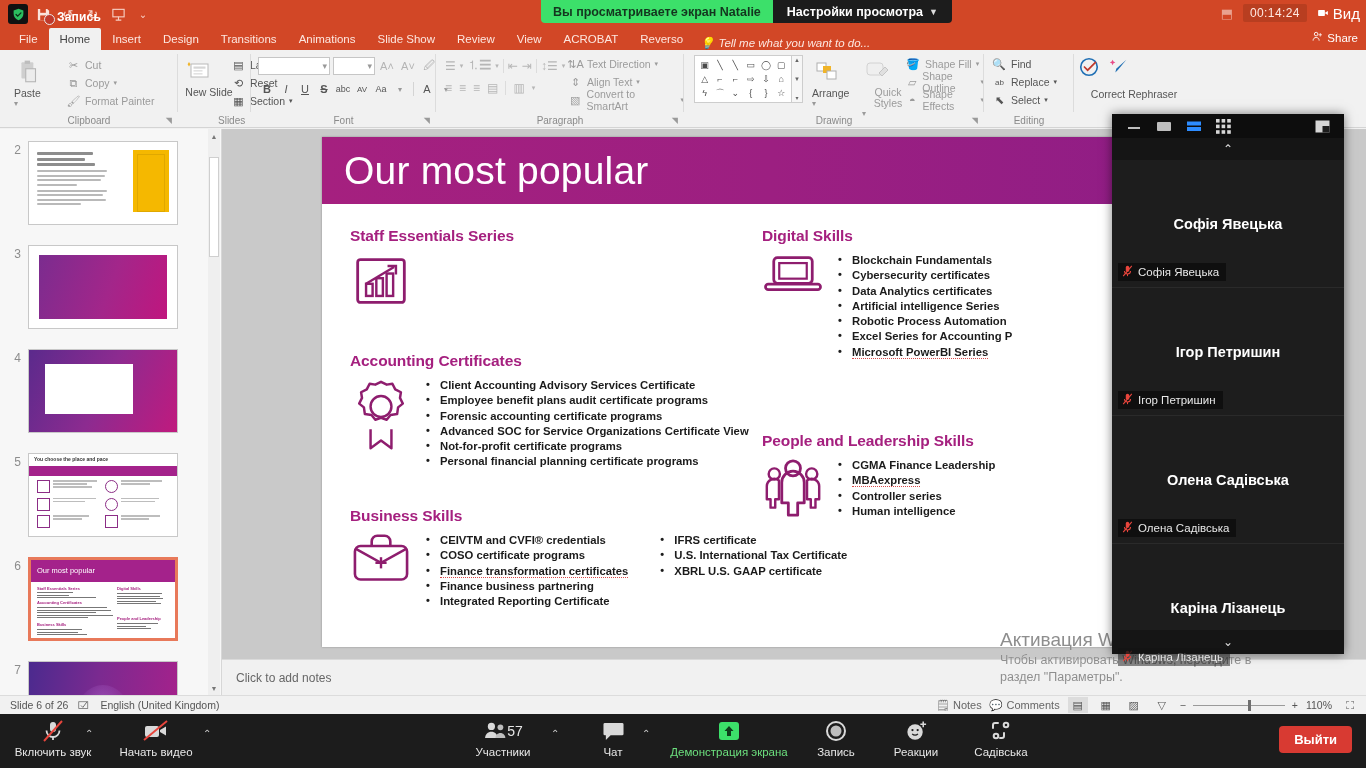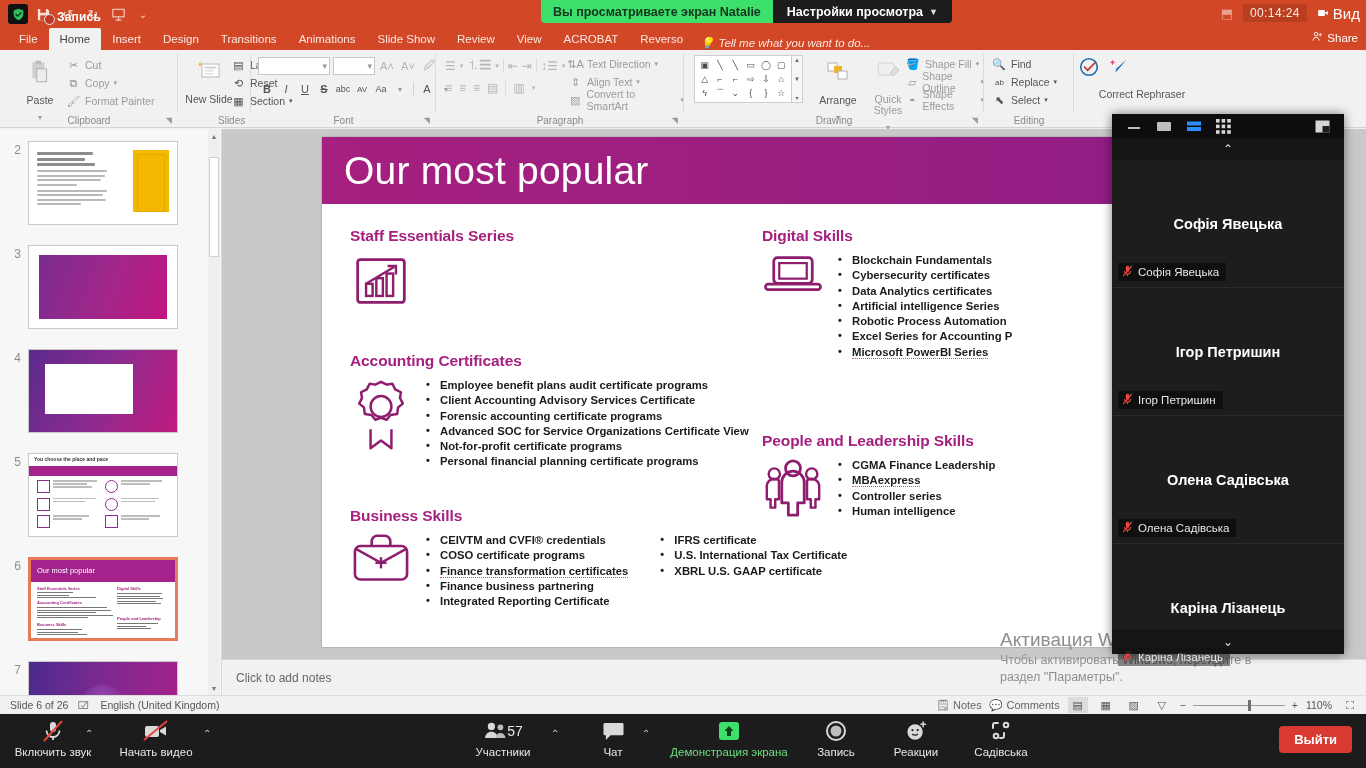--- a/index.html
+++ b/index.html
@@ -91,22 +91,22 @@
   }
   .rgroup { position: absolute; top: 0; height: 78px; }
   .rgroup .glabel {
     position: absolute; bottom: 2px; width: 100%; text-align: center;
     font-size: 10px; color: #8a8a8a;
   }
   .rgroup .gsep { position: absolute; right: 0; top: 4px; bottom: 16px; width: 1px; background: #dcdcdc; }
   .dlg-launch { position: absolute; bottom: 3px; right: 6px; font-size: 8px; color: #9a9a9a; }
 
   .big-btn {
-    display: flex; flex-direction: column; align-items: center; justify-content: flex-start;
-    width: 52px; font-size: 10.5px; color: #555; padding-top: 5px; gap: 7px;
+    display: flex; flex-direction: column; justify-content: flex-start;
+    width: 52px; font-size: 10.5px; color: #555; padding-top: 5px; gap: 0;
   }
   .big-ico { width: 30px; height: 30px; display: flex; align-items: center; justify-content: center; }
   .sm-row { display: flex; align-items: center; gap: 4px; font-size: 10.5px; color: #9b9b9b; height: 18px; }
   .sm-row.enabled { color: #555; }
   .sm-ico { width: 15px; height: 15px; display: inline-flex; align-items: center; justify-content: center; font-size: 11px; }
   .fbox {
     border: 1px solid #c6c6c6; background: #fff; height: 18px; display: flex;
     align-items: center; justify-content: flex-end; padding-right: 2px; font-size: 9px; color: #999;
   }
   .fbtn {
@@ -608,21 +608,21 @@
               <path d="M7 12l3.5 3.5L19 7" fill="none" stroke="#c0392b" stroke-width="1.8" stroke-linecap="round"></path>
             </svg>
         </span>
         <span>
           <svg width="22" height="22" viewBox="0 0 24 24">
               <path d="M20 4l-9 11-3 3 1-4z" fill="#1f6fb4"></path>
               <path d="M5 4l1 2 2 1-2 1-1 2-1-2-2-1 2-1z" fill="#e84c88"></path>
             </svg>
         </span>
       </div>
-      <div style="position:absolute;left:8px;top:38px;width:120px;text-align:center;font-size:10.5px;color:#555;">Correct Rephraser</div>
+      <div style="position:absolute;left:0;top:38px;width:120px;text-align:center;font-size:10.5px;color:#555;">Correct Rephraser</div>
       <div class="glabel">Revers</div>
     </div>
   </div>
 
   <div class="thumb-pane">
 
     <div class="thumb-row" style="top:12px;">
       <div class="thumb-num">2</div>
       <div class="thumb">
         <div class="t-lines">
@@ -798,22 +798,22 @@
         <h2>Accounting Certificates</h2>
         <div class="body">
           <div class="ico">
             <svg width="58" height="74" viewBox="0 0 60 78">
                 <path d="M30 4l6 3 6-1 3 6 6 3-1 6 3 6-5 4-1 7-7 1-4 5-6-2-6 2-4-5-7-1-1-7-5-4 3-6-1-6 6-3 3-6 6 1z" fill="none" stroke="#8e1d6e" stroke-width="2.6" stroke-linejoin="round"></path>
                 <circle cx="30" cy="30" r="11" fill="none" stroke="#8e1d6e" stroke-width="2.6"></circle>
                 <path d="M19 54v20l11-8 11 8V54" fill="none" stroke="#8e1d6e" stroke-width="2.6" stroke-linejoin="round"></path>
               </svg>
           </div>
           <ul class="bul">
+            <li>Client Accounting Advisory Services Certificate</li>
             <li>Employee benefit plans audit certificate programs</li>
-            <li>Client Accounting Advisory Services Certificate</li>
             <li>Forensic accounting certificate programs</li>
             <li>Advanced SOC for Service Organizations Certificate View</li>
             <li>Not-for-profit certificate programs</li>
             <li>Personal financial planning certificate programs</li>
           </ul>
         </div>
       </div>
 
       <div class="sec" style="left:28px;top:370px;">
         <h2>Business Skills</h2>

